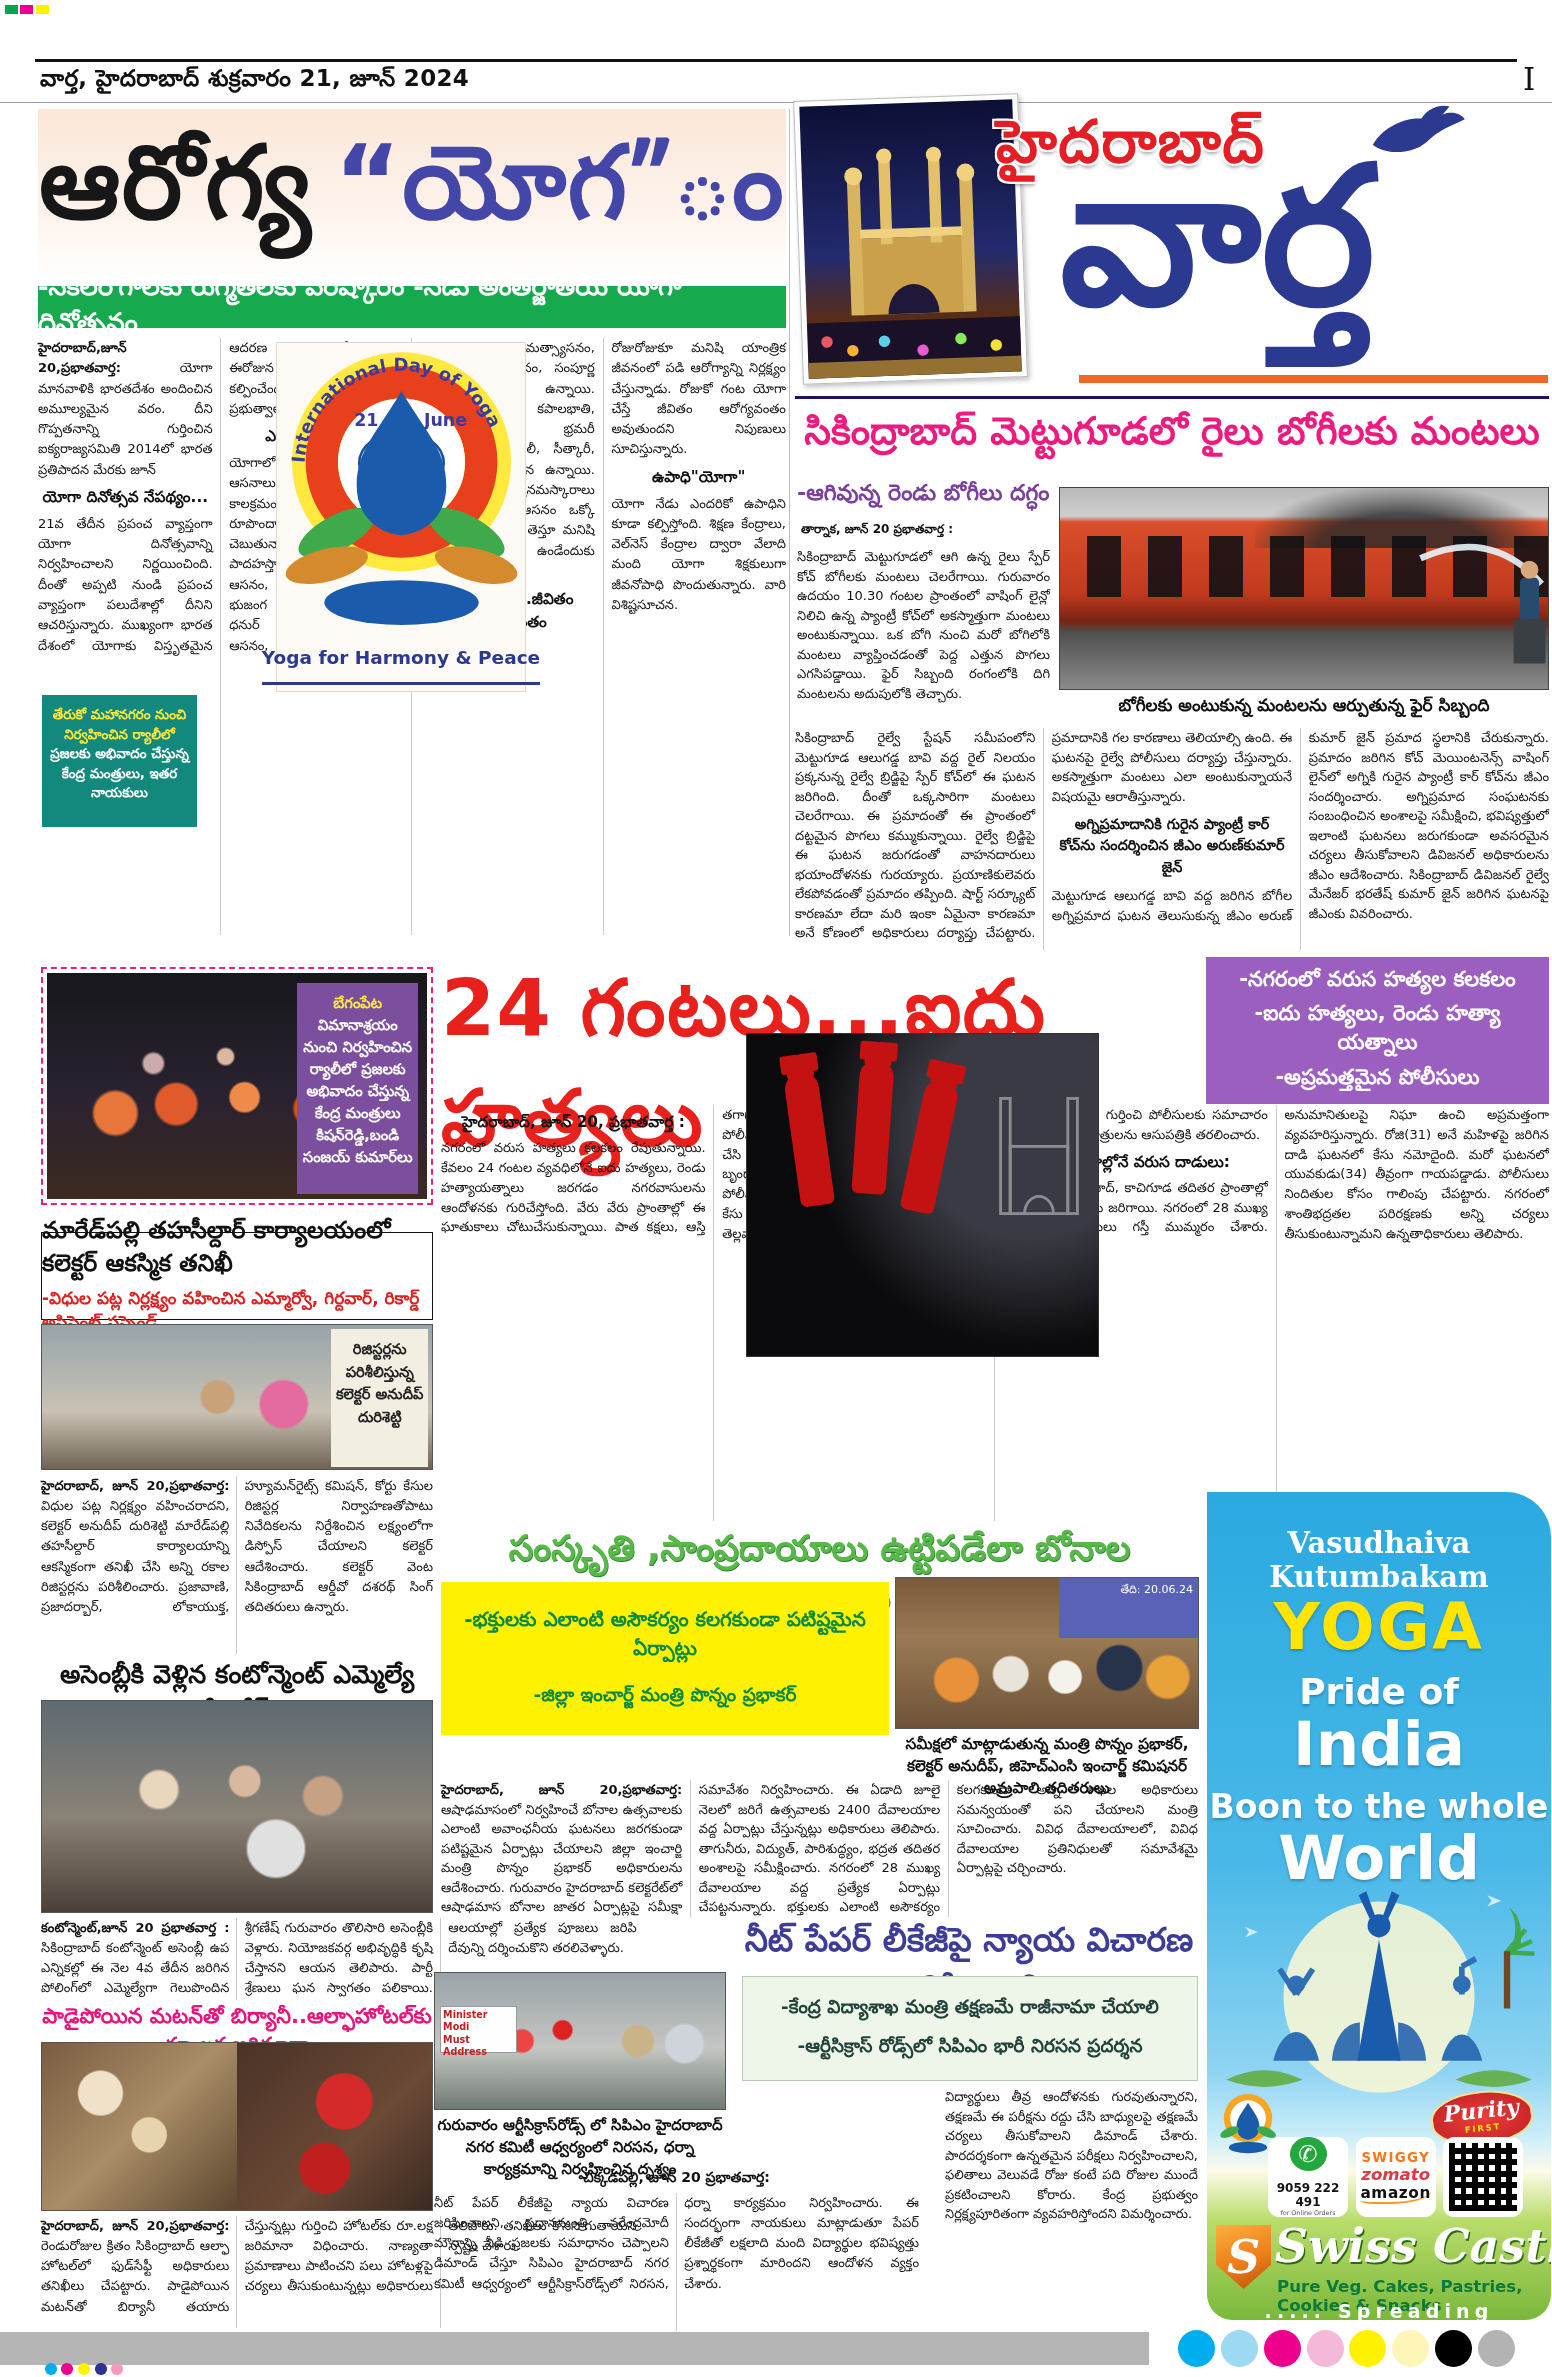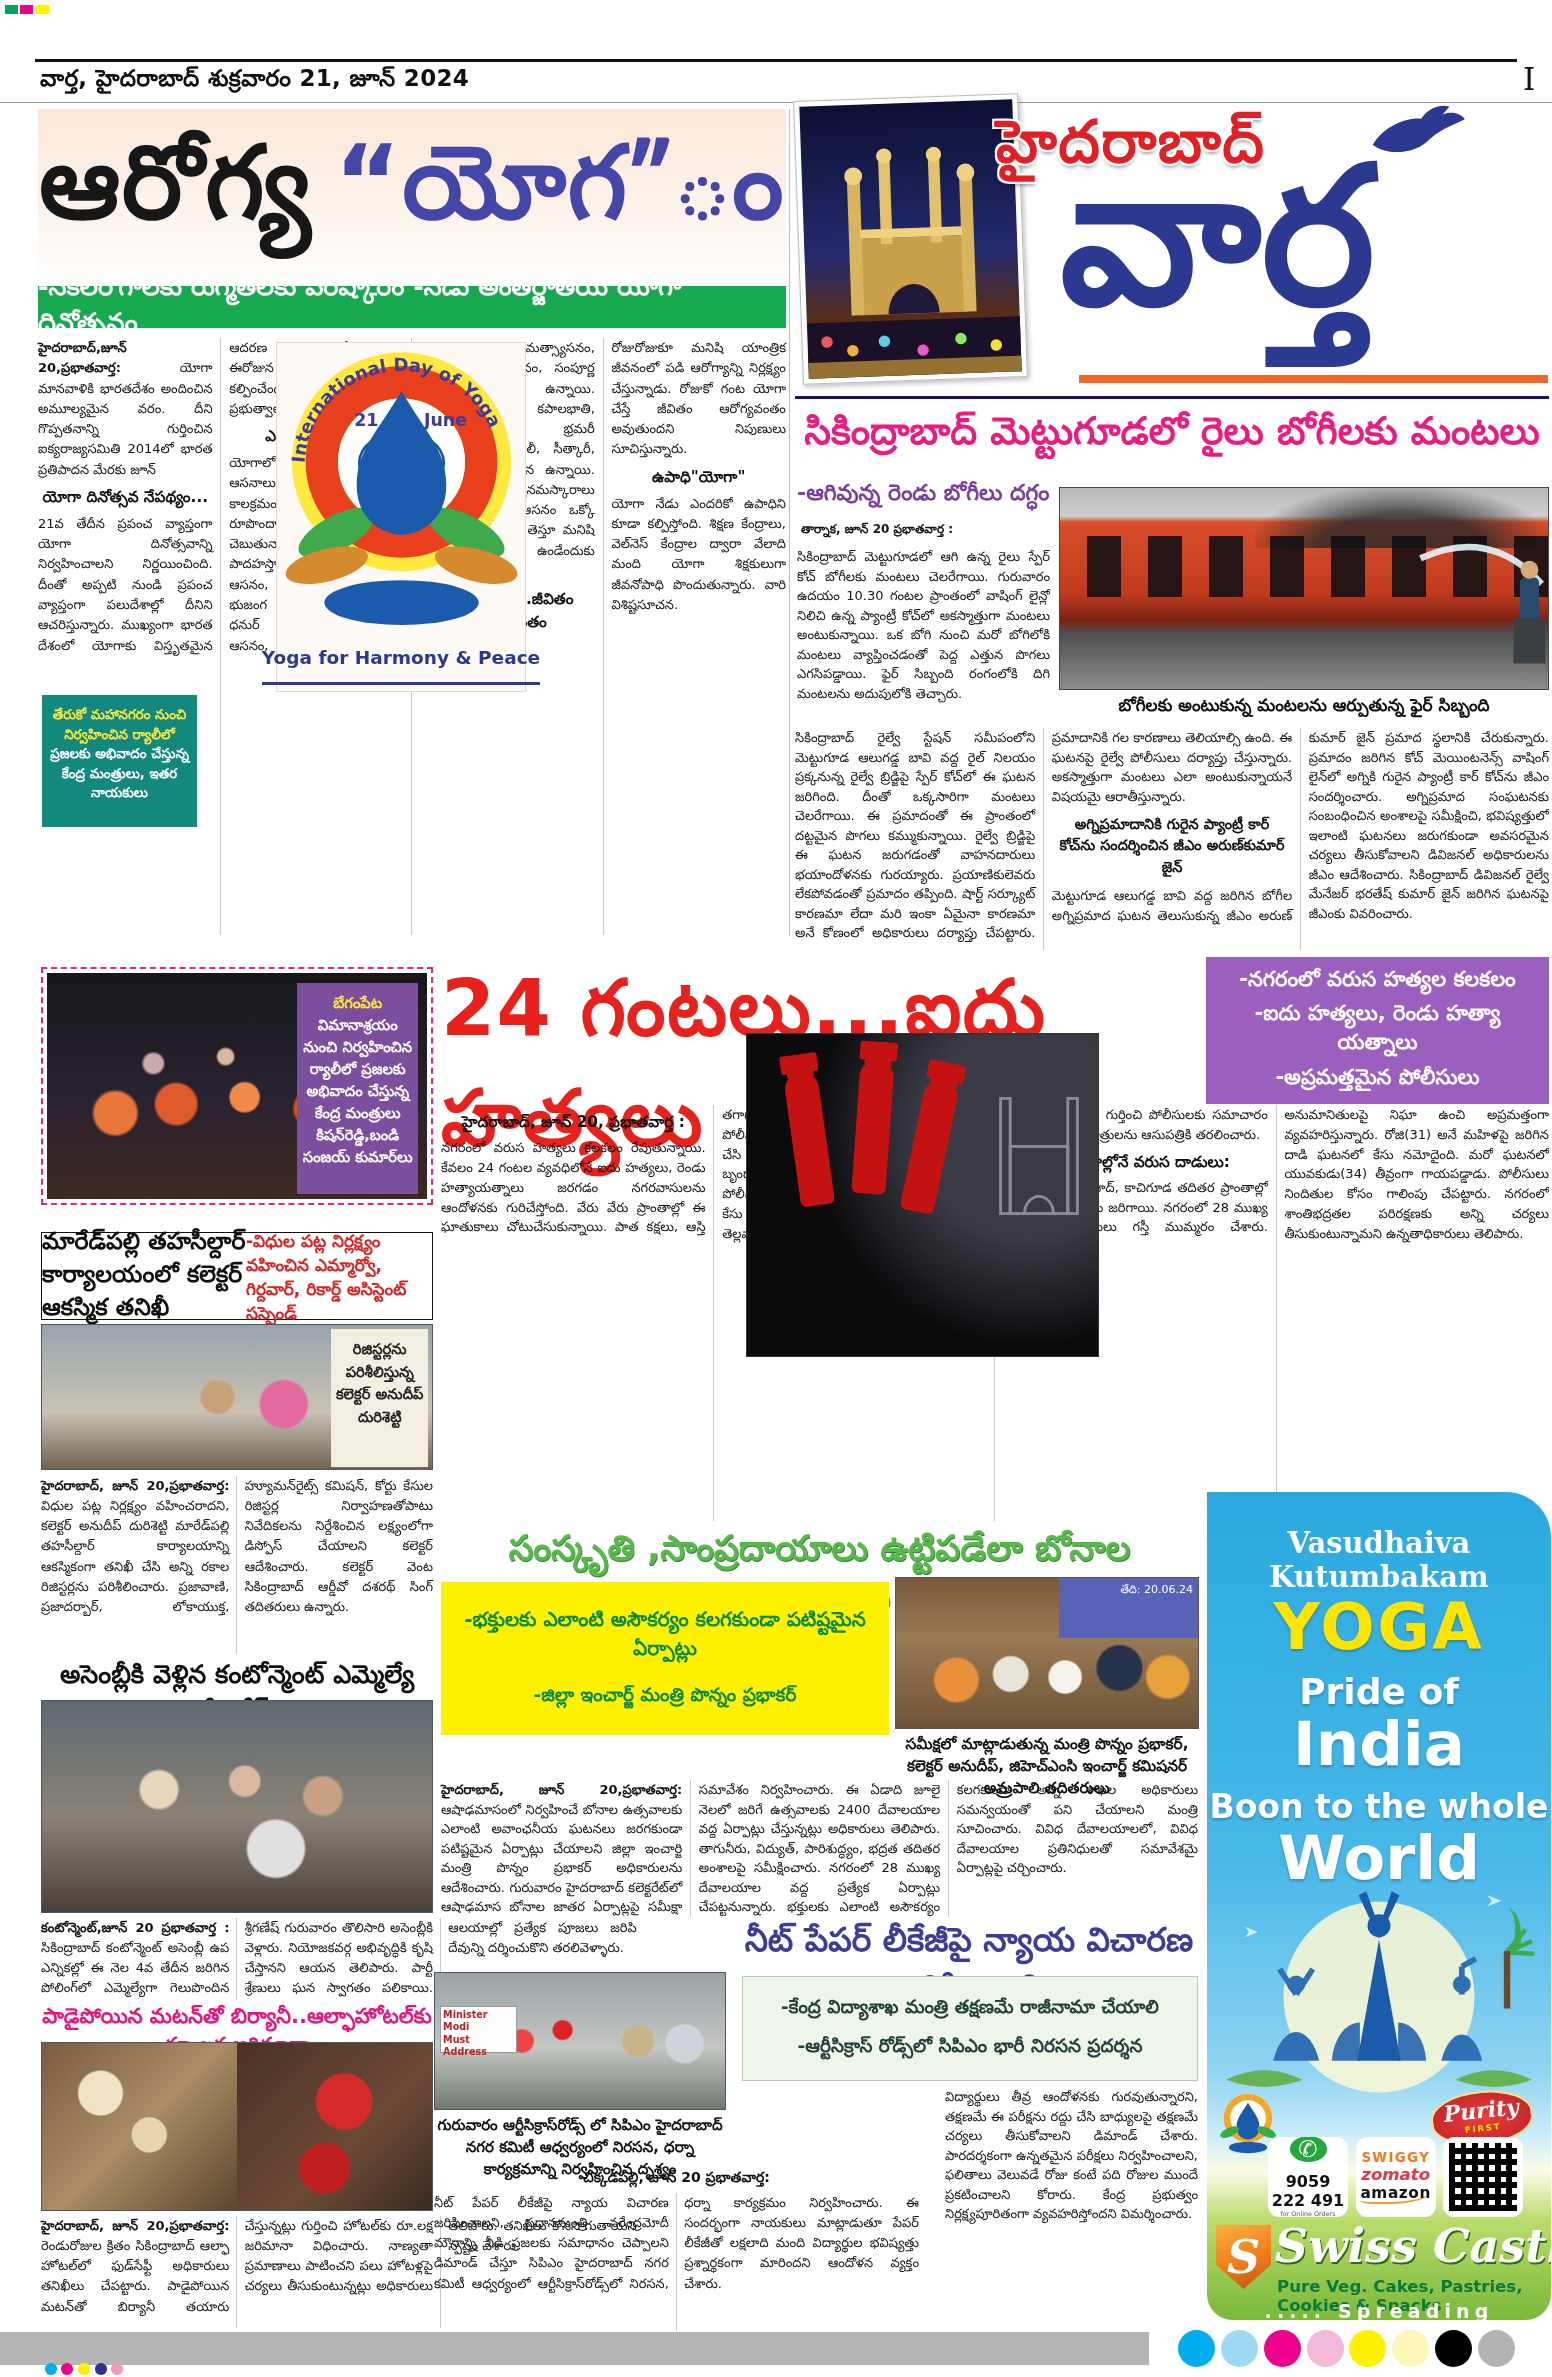--- a/index.html
+++ b/index.html
@@ -56,21 +56,21 @@
        radial-gradient(circle at 28% 40%, #caa 0 3%, transparent 4%),
        radial-gradient(circle at 47% 37%, #d9b8a0 0 3%, transparent 4%),
        linear-gradient(180deg,#17171c 0%,#2a2230 55%,#3c2a20 100%); }
   .rally-cap { position:absolute; right:9px; top:10.2px; width:121px; height:211px;
      background:#7c4f9e; color:#fff; font-size:14.7px; font-weight:700; text-align:center;
      padding:9px 5.1px; line-height:1.5;}
   .rally-cap .y { color:#ffe93d; }
 
   
   .collector-box { left:41px; top:1232px; width:392px; height:88px; border:1.9px solid #111;
-     display:flex; flex-direction:row; align-items:center; justify-content:flex-start; background:#fff;}
+     display:flex; flex-direction:column; align-items:center; justify-content:center; background:#fff;}
   .collector-hl { font-size:23.6px; font-weight:900; }
   .collector-sub { font-size:17px; font-weight:700; color:#e02020; margin-top:6.4px;}
   .collector-photo { left:41px; top:1324px; width:392px; height:146px; border:0.6px solid #555; position:absolute;
      background: radial-gradient(circle at 62% 55%, #e56aa0 0 9%, transparent 10%),
        radial-gradient(circle at 45% 50%, #caa27a 0 7%, transparent 8%),
        linear-gradient(180deg,#97a4ab 0%,#c9c2b4 60%,#6f6454 100%);}
   .collector-cap { position:absolute; right:3.8px; top:3.8px; width:97px; height:138px; background:#f3eee2;
      color:#222; font-weight:700; font-size:14.7px; text-align:center; padding:9px 3.8px; line-height:1.55;}
   .two-col { columns:2; column-gap:15.3px; column-rule:0.6px solid #c9c9c9;
      font-size:13px; line-height:1.55; text-align:justify;}
@@ -191,21 +191,21 @@
   .ad-pride { font-size:36px; margin-top:10.2px;}
   .ad-india { font-size:61px; line-height:1.05;}
   .ad-boon  { font-size:33px; margin-top:10.2px;}
   .ad-world { font-size:61px; line-height:1.05;}
   .ad-sil { position:absolute; left:0; top:358px; width:344px; height:275px;}
   .ad-logos { position:absolute; left:61px; top:645px; display:flex; gap:7.7px;}
   .ad-tile { width:80px; height:80px; background:#fff; border-radius:11.5px; text-align:center; overflow:hidden;
      display:flex; flex-direction:column; align-items:center; justify-content:center;}
   .wa-circle { width:37px; height:37px; border-radius:50%; background:#24a73c; color:#fff; font-size:23px;
      display:flex; align-items:center; justify-content:center;}
-  .wa-num { font-size:16px; font-weight:900; margin-top:10px;}
+  .wa-num { font-size:12px; font-weight:900; margin-top:10px;}
   .wa-sub { font-size:6.4px; color:#555;}
   .pt-swiggy { color:#f8771a; font-weight:900; font-size:13.4px; letter-spacing:1.3px;}
   .pt-zomato { color:#e23744; font-weight:900; font-size:16.6px; font-style:italic;}
   .pt-amazon { color:#111; font-weight:900; font-size:15.3px; letter-spacing:0.6px; border-bottom:2.6px solid #f8991d;
      border-radius:0 0 60% 20%/0 0 12.8px 3.8px; padding-bottom:0.6px;}
   .qr { width:68px; height:68px;
      background-image:repeating-linear-gradient(0deg,#000 0 5.7px,transparent 5.7px 11.5px),
                       repeating-linear-gradient(90deg,#000 0 5.7px,#fff 5.7px 11.5px);}
   .purity { position:absolute; right:18px; top:599px; width:102px; height:54px; background:radial-gradient(#e8403a,#c01d24);
      border-radius:50% / 46%; border:2.6px solid #f7e08a; color:#fff; text-align:center; transform:rotate(-6deg);}

